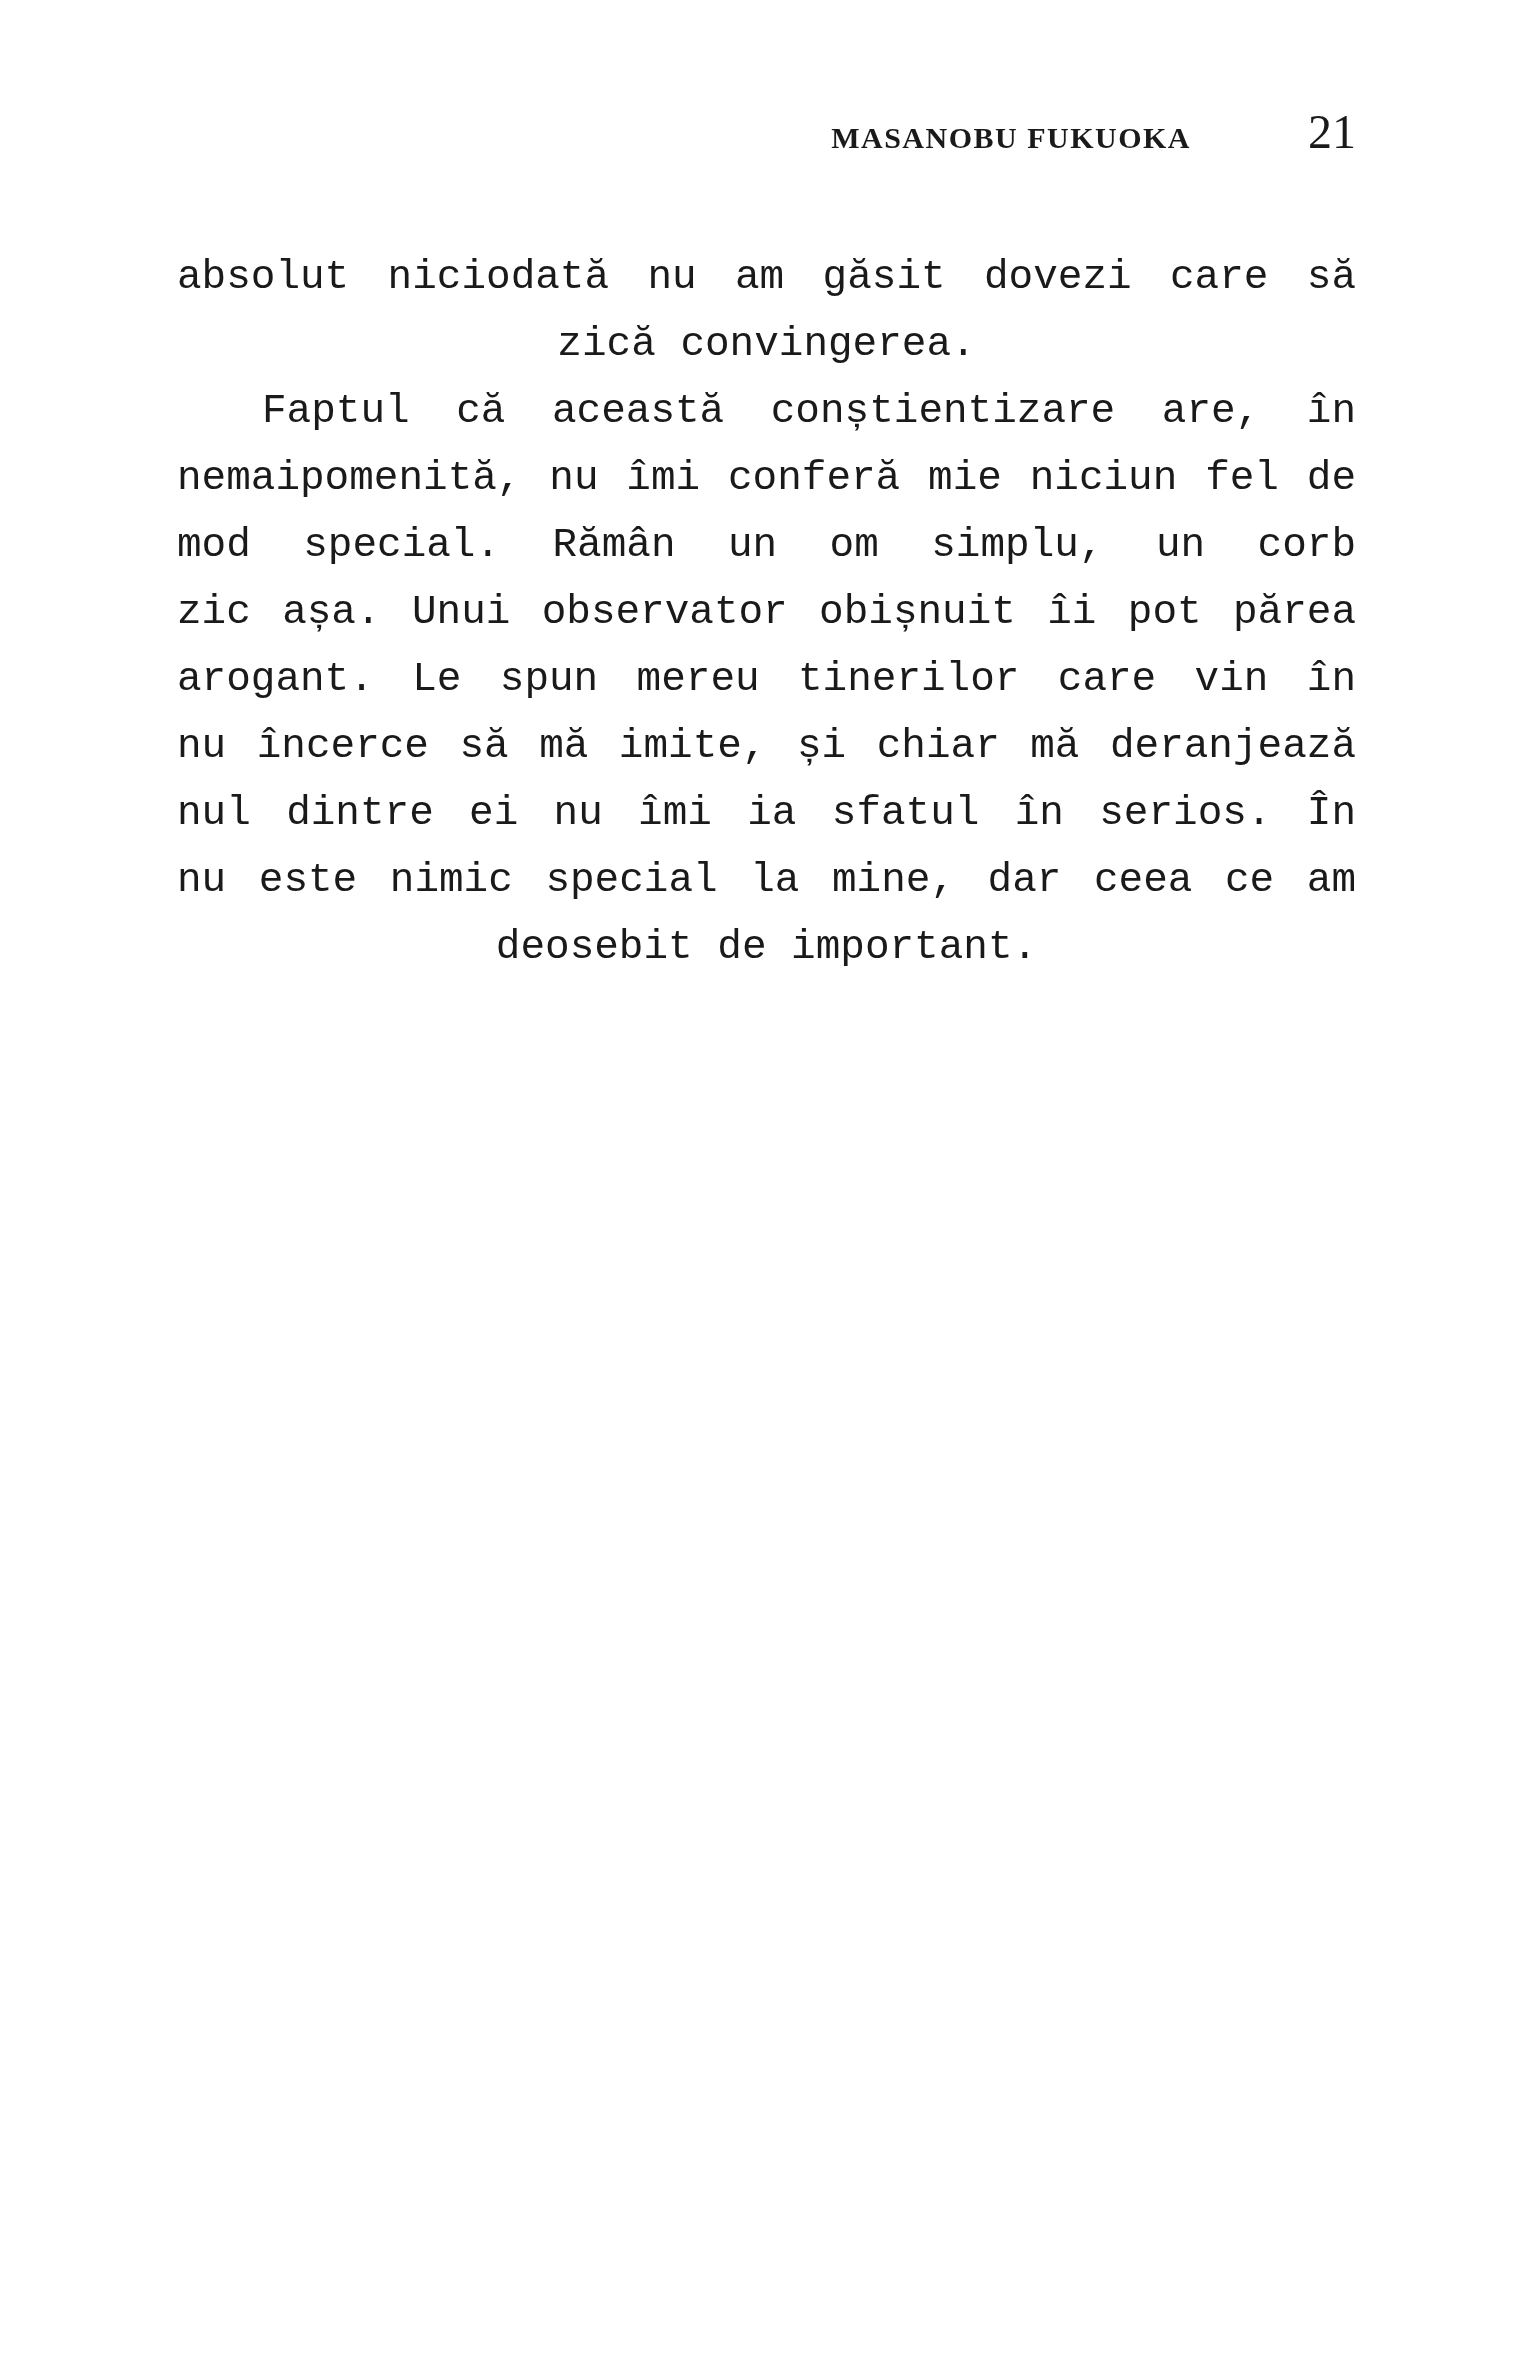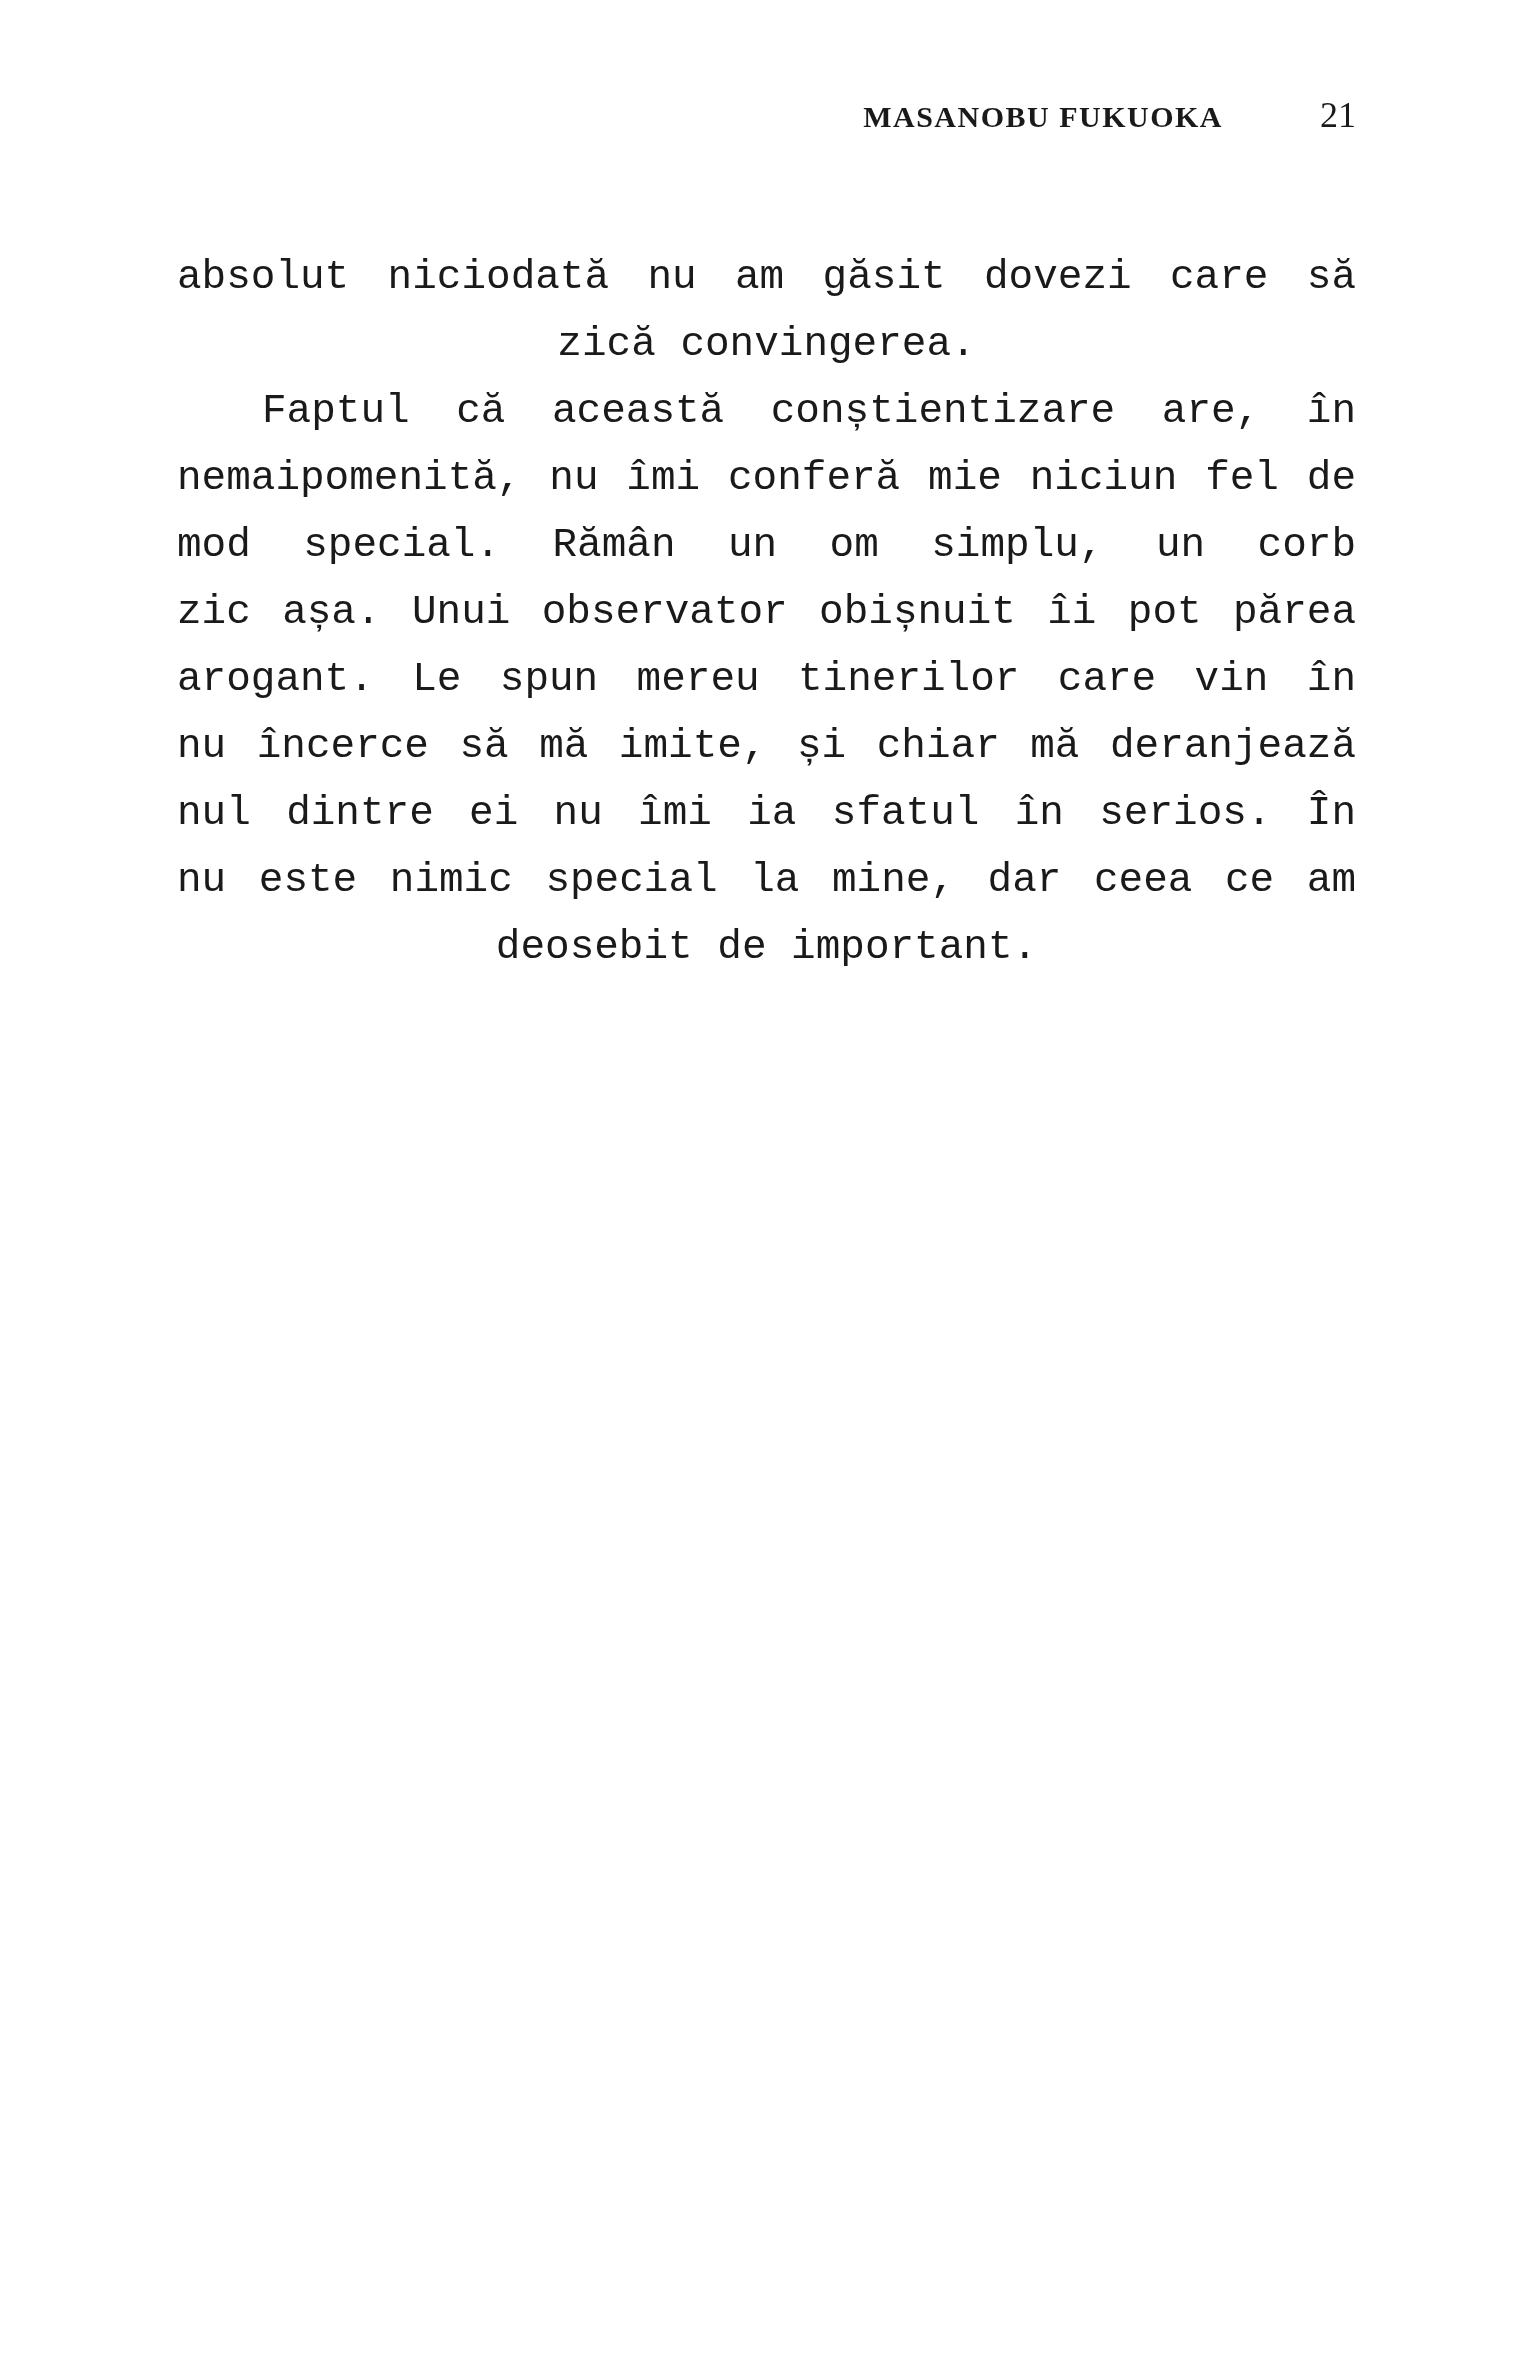--- a/index.html
+++ b/index.html
@@ -13,38 +13,39 @@
     height: 2362px;
     margin: 0 auto;
     background: #ffffff;
     color: #1a1a1a;
     font-family: "Liberation Serif", "DejaVu Serif", serif;
     overflow: hidden;
   }
   
   .running-header {
     position: absolute;
-    top: 94px;
+    top: 104px;
     left: 177px;
     right: 179px;
     display: flex;
     justify-content: flex-end;
     align-items: baseline;
     gap: 97px;
   }
   .running-title {
     font-size: 30px;
     font-weight: 700;
     letter-spacing: 1.5px;
     white-space: nowrap;
   }
   .page-number {
-    font-size: 36px;
+    font-size: 48px;
     font-weight: 400;
     white-space: nowrap;
+    margin-left: 20px;
   }
   
   .body-text {
     position: absolute;
     top: 244px;
     left: 177px;
     width: 1179px;
     font-size: 41px;
     line-height: 67px;
   }

